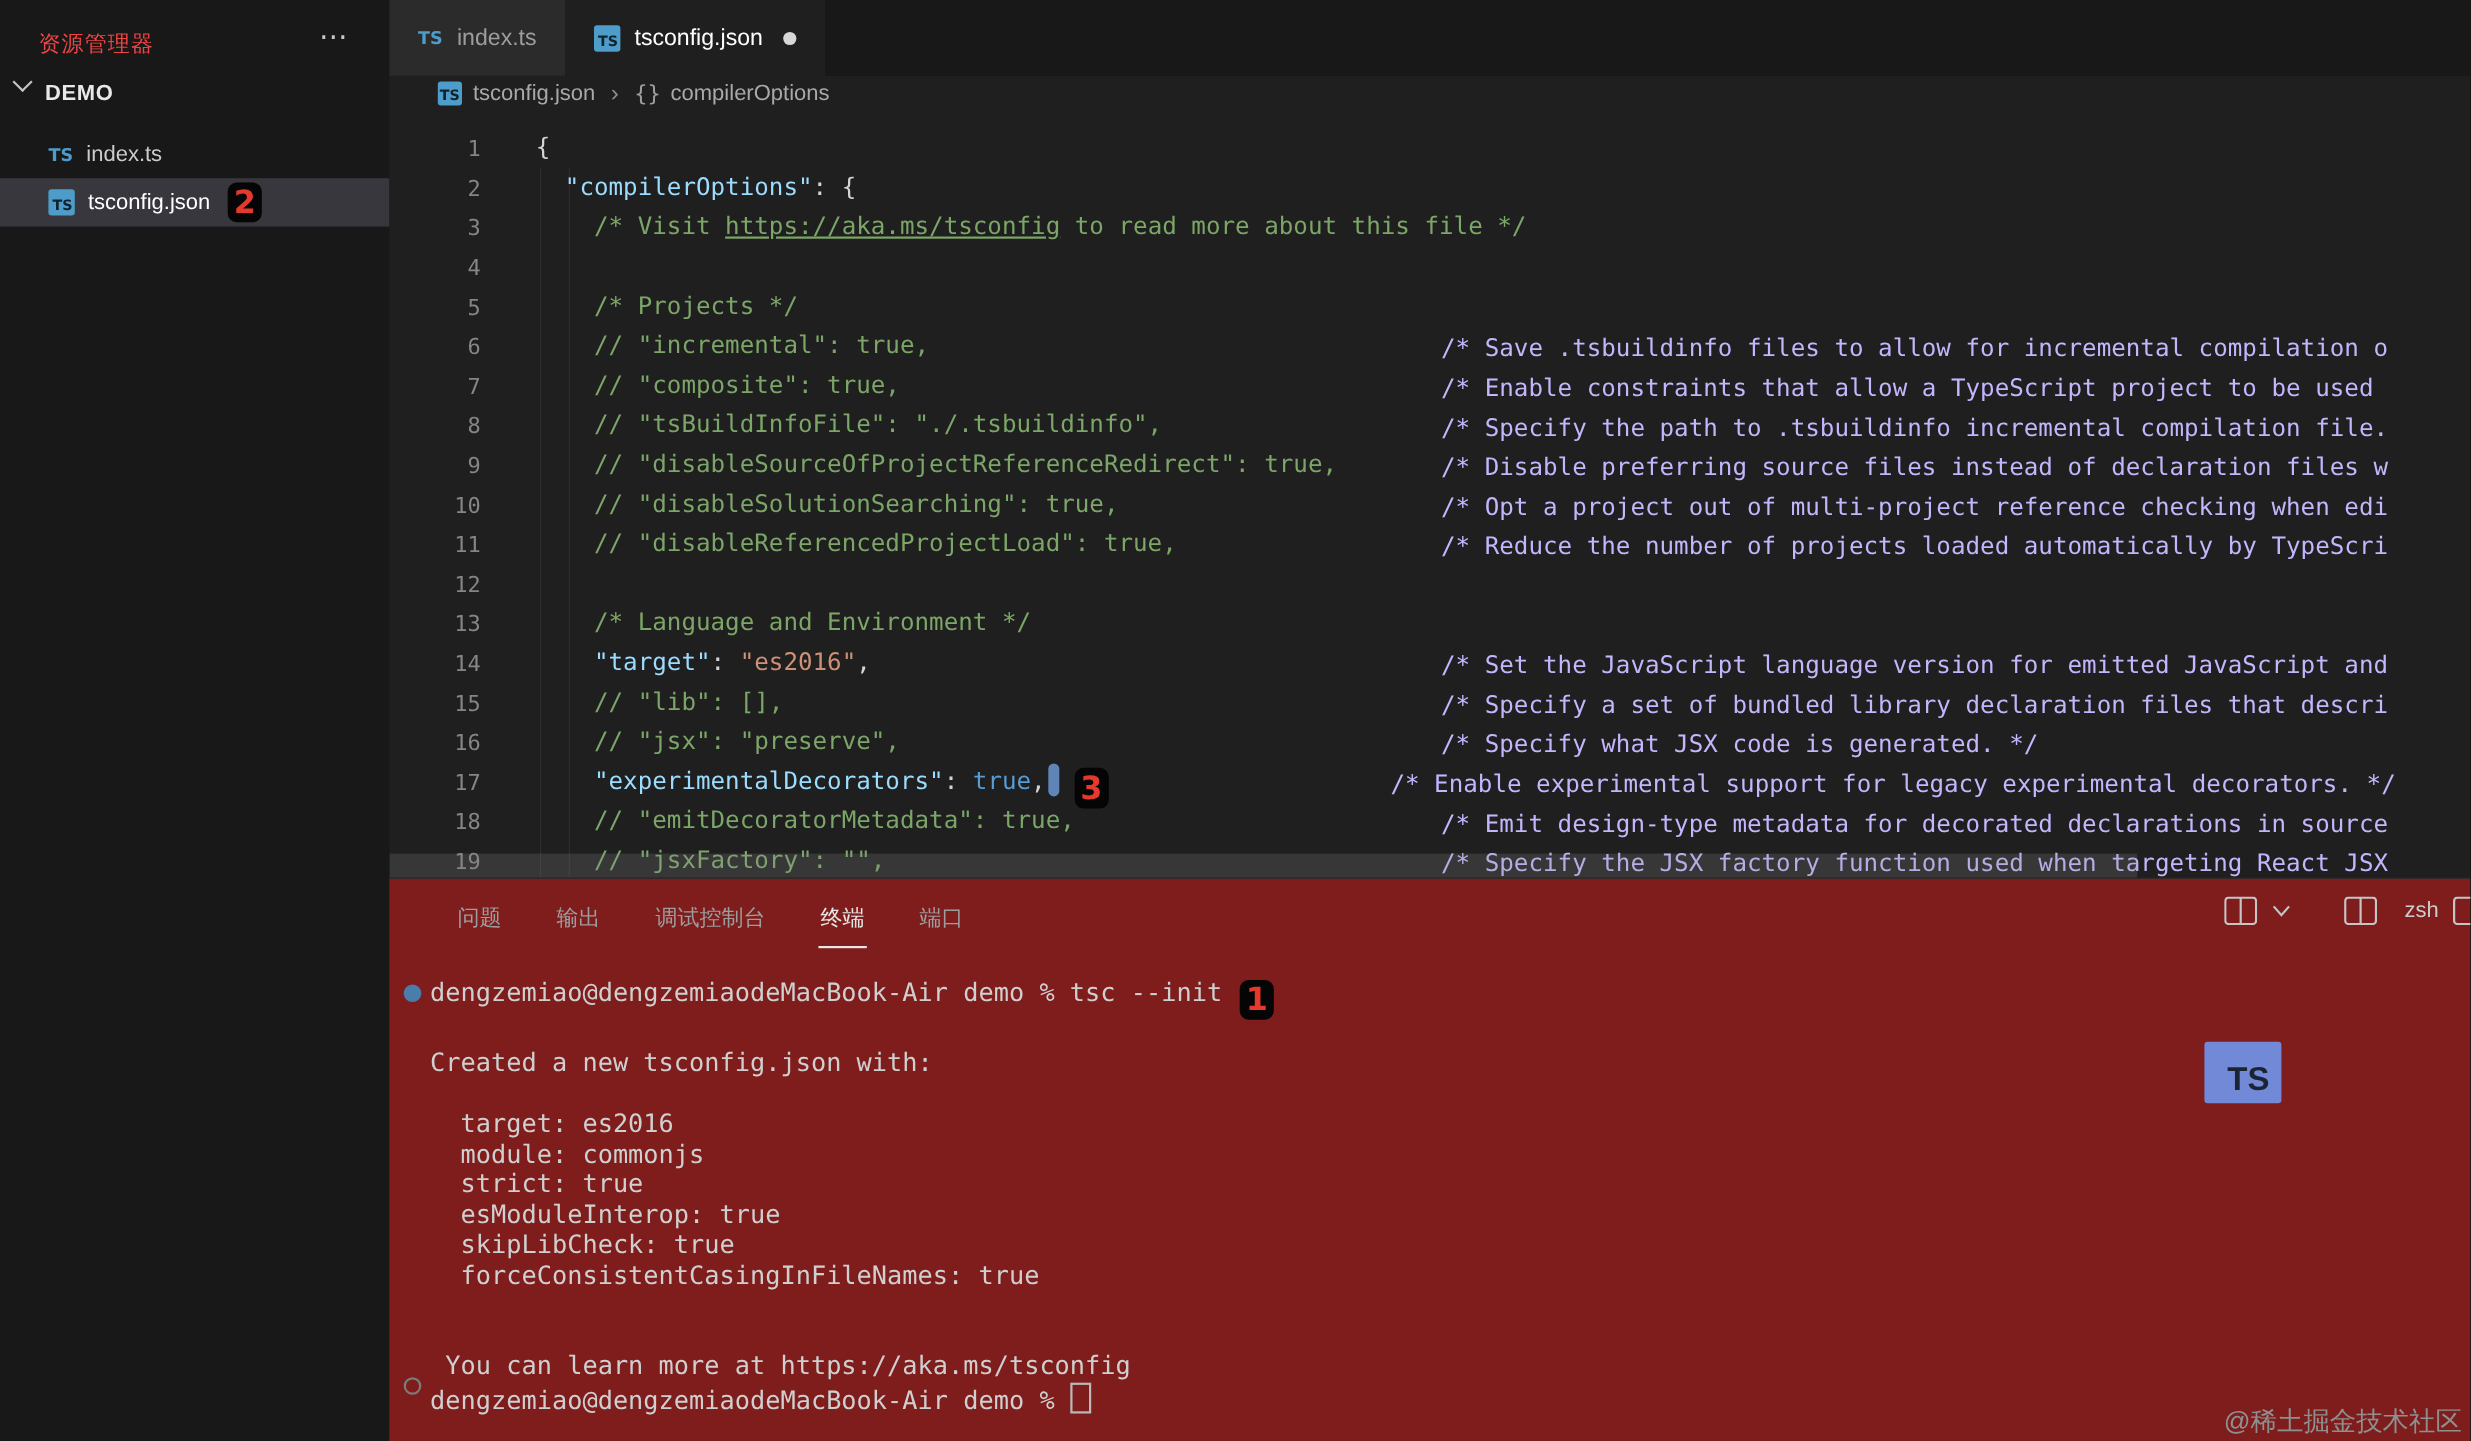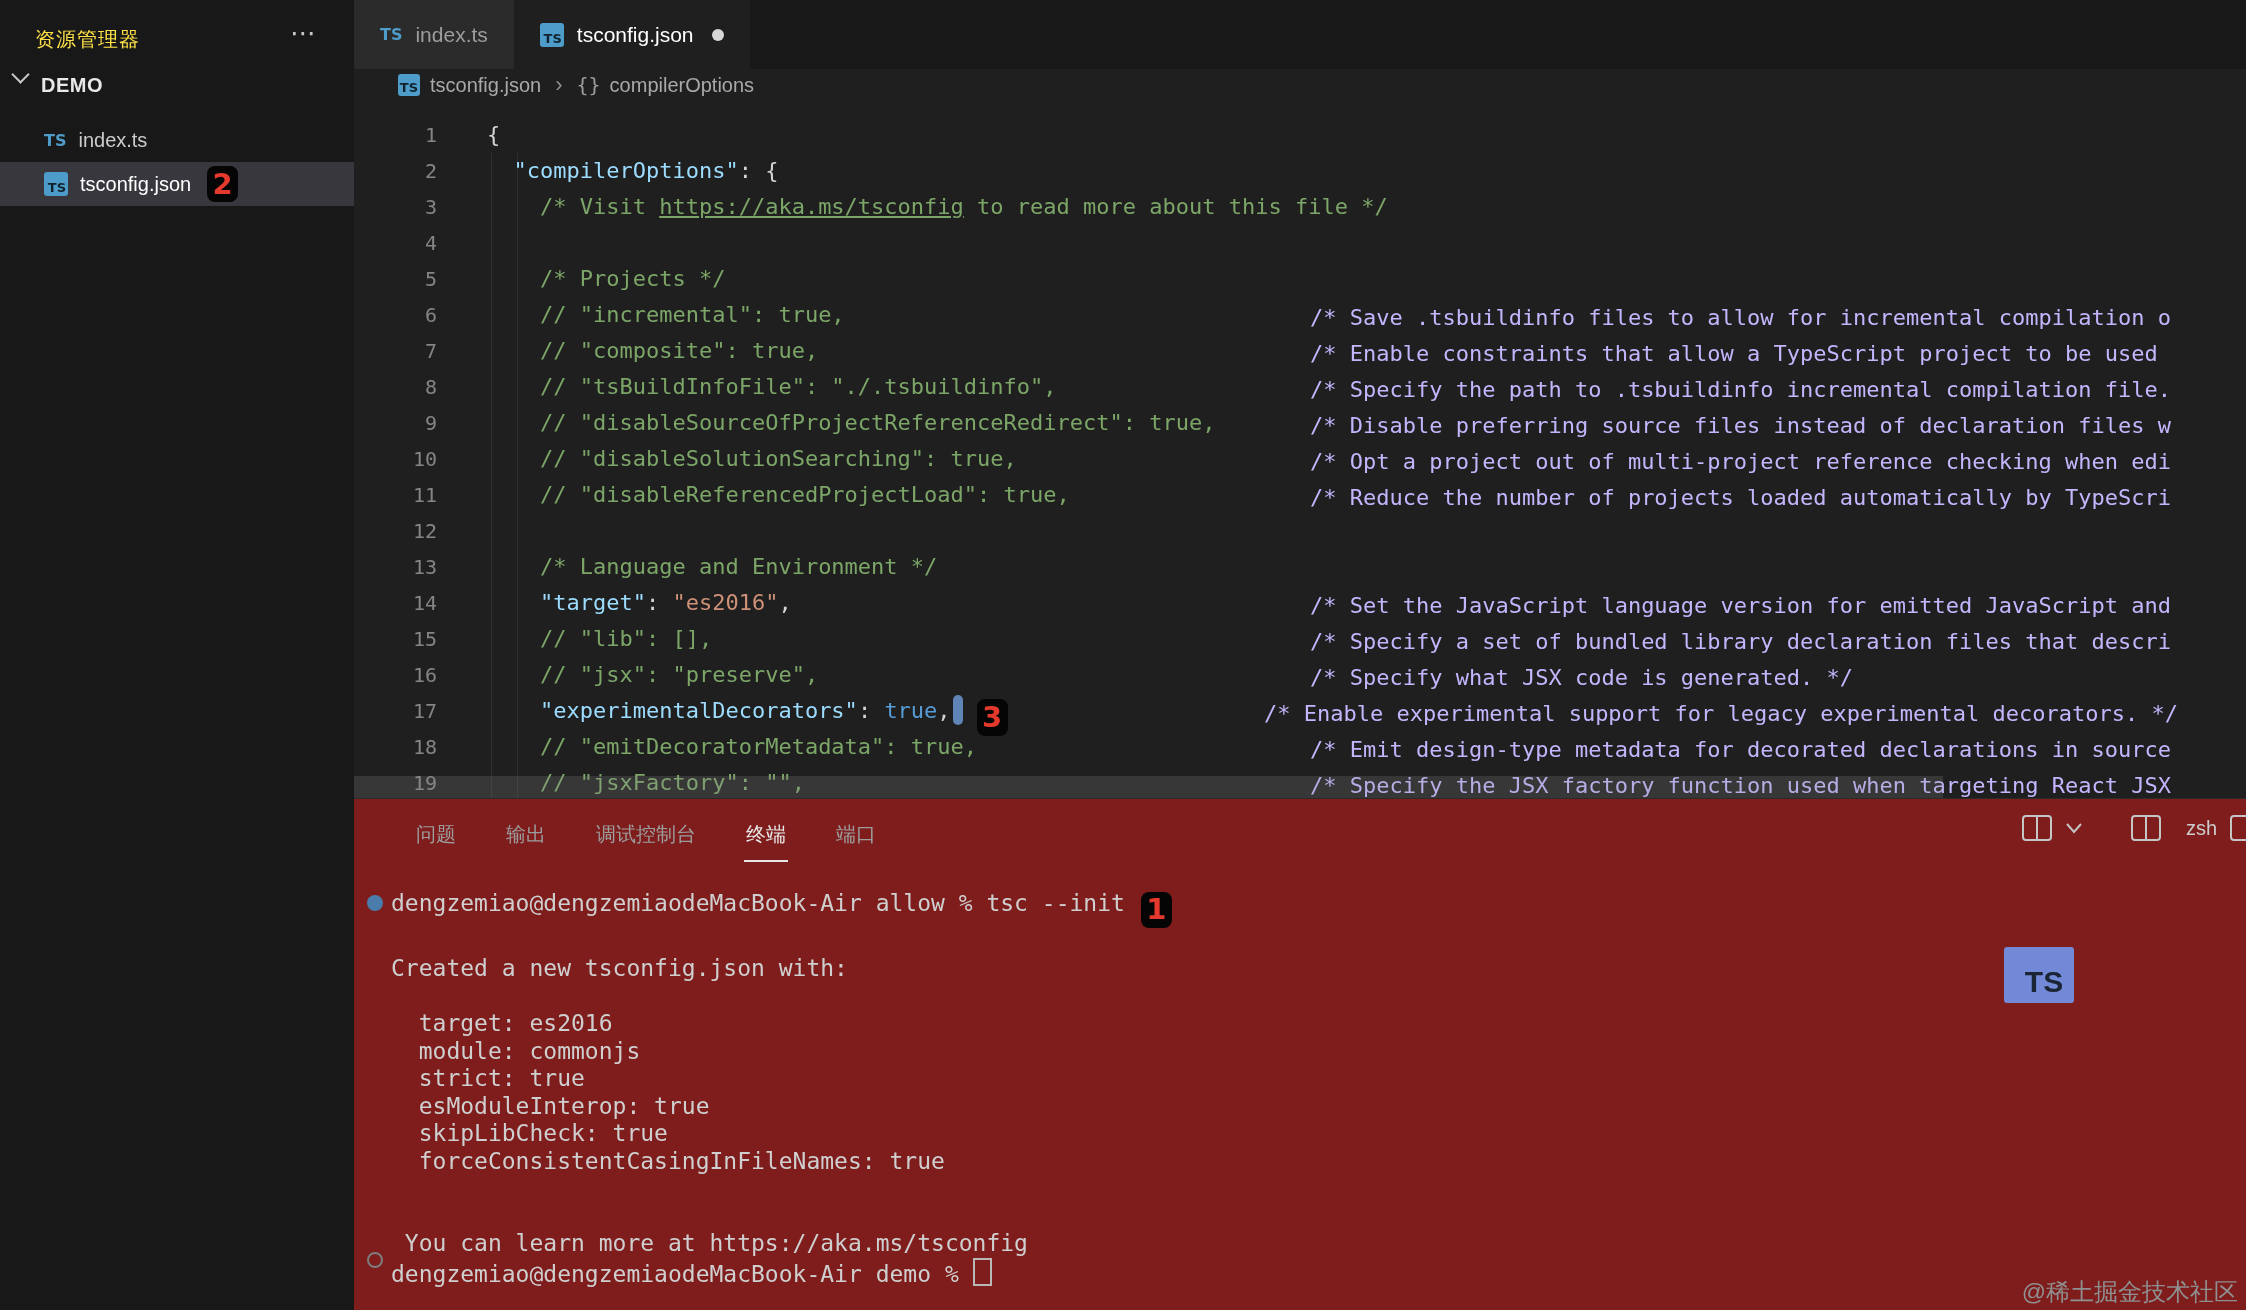--- a/index.html
+++ b/index.html
@@ -3,21 +3,21 @@
 <meta charset="utf-8">
 <style>
   html,body{margin:0;padding:0;background:#111;}
   #stage{position:relative;width:2246px;height:1310px;background:#1f1f1f;overflow:hidden;
          font-family:"Liberation Sans","DejaVu Sans",sans-serif;color:#ccc;}
   .mono{font-family:"DejaVu Sans Mono","Liberation Mono",monospace;}
 
   
   #sidebar{position:absolute;left:0;top:0;width:354px;height:1310px;background:#181818;}
   #sidebar-header{position:absolute;left:0;top:0;width:100%;height:62px;}
-  #sidebar-title{position:absolute;left:35px;top:26px;font-size:20px;color:#fde047;letter-spacing:1px;}
+  #sidebar-title{position:absolute;left:35px;top:26px;font-size:20px;color:#ef4444;letter-spacing:1px;}
   #sidebar-more{position:absolute;right:38px;top:18px;font-size:26px;color:#c5c5c5;cursor:pointer;}
   #section-row{position:absolute;left:0;top:74px;width:100%;height:44px;display:flex;align-items:flex-start;}
   .chev{width:11px;height:11px;border-right:2px solid #c5c5c5;border-bottom:2px solid #c5c5c5;
         transform:rotate(45deg);margin:-6px 14px 0 14px;flex:none;}
   #section-label{font-weight:bold;font-size:20px;color:#e8e8e8;letter-spacing:.5px;}
   #file-tree{position:absolute;left:0;top:118px;width:100%;}
   .tree-row{position:relative;height:44px;display:flex;align-items:center;padding-left:44px;box-sizing:border-box;}
   .tree-row.selected{background:#37373d;}
   .tree-row .label{font-size:20px;color:#cccccc;margin-left:12px;}
   .tree-row.selected .label{color:#ffffff;}
@@ -184,21 +184,21 @@
       </svg>
       <span id="shell-label">zsh</span>
       <svg width="30" height="26">
         <rect x="1" y="1" width="28" height="24" rx="3" fill="none" stroke="#c5c5c5" stroke-width="2"></rect>
       </svg>
     </div>
 
     <div class="cmd-dot" id="cmd-dot-1"></div>
     <div class="cmd-dot" id="cmd-dot-2"></div>
 
-    <pre id="terminal-pre" class="mono"><span>dengzemiao@dengzemiaodeMacBook-Air allow % tsc --init</span><span class="mini-badge">1</span>
+    <pre id="terminal-pre" class="mono"><span>dengzemiao@dengzemiaodeMacBook-Air demo % tsc --init</span><span class="mini-badge">1</span>
 
 Created a new tsconfig.json with:
 
   target: es2016
   module: commonjs
   strict: true
   esModuleInterop: true
   skipLibCheck: true
   forceConsistentCasingInFileNames: true
 

